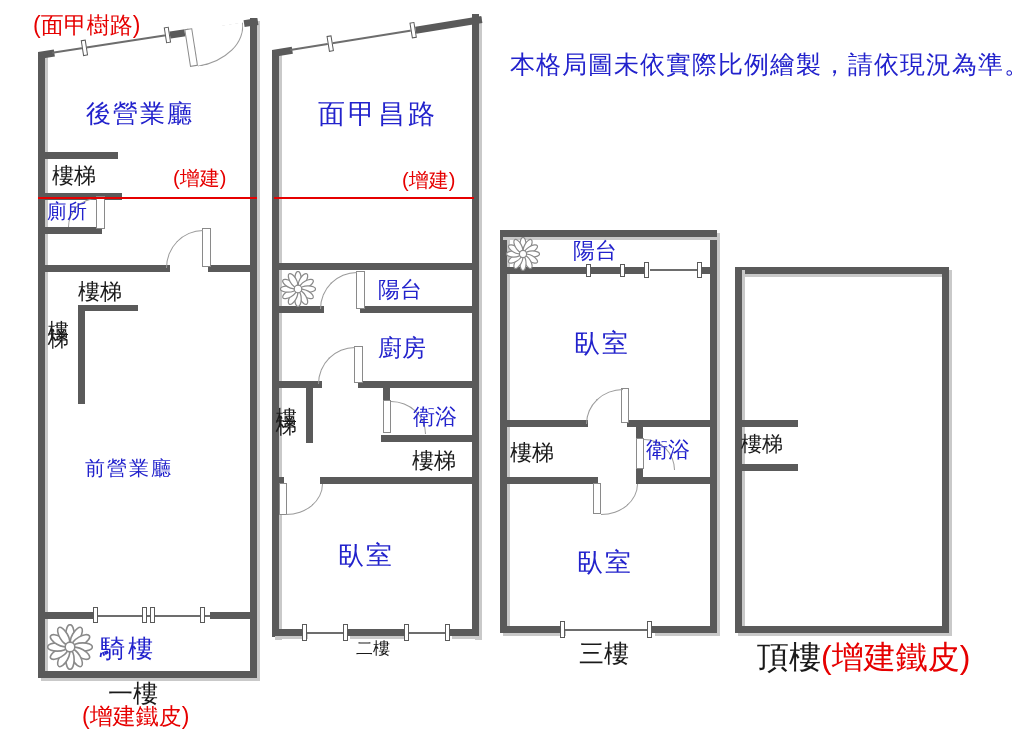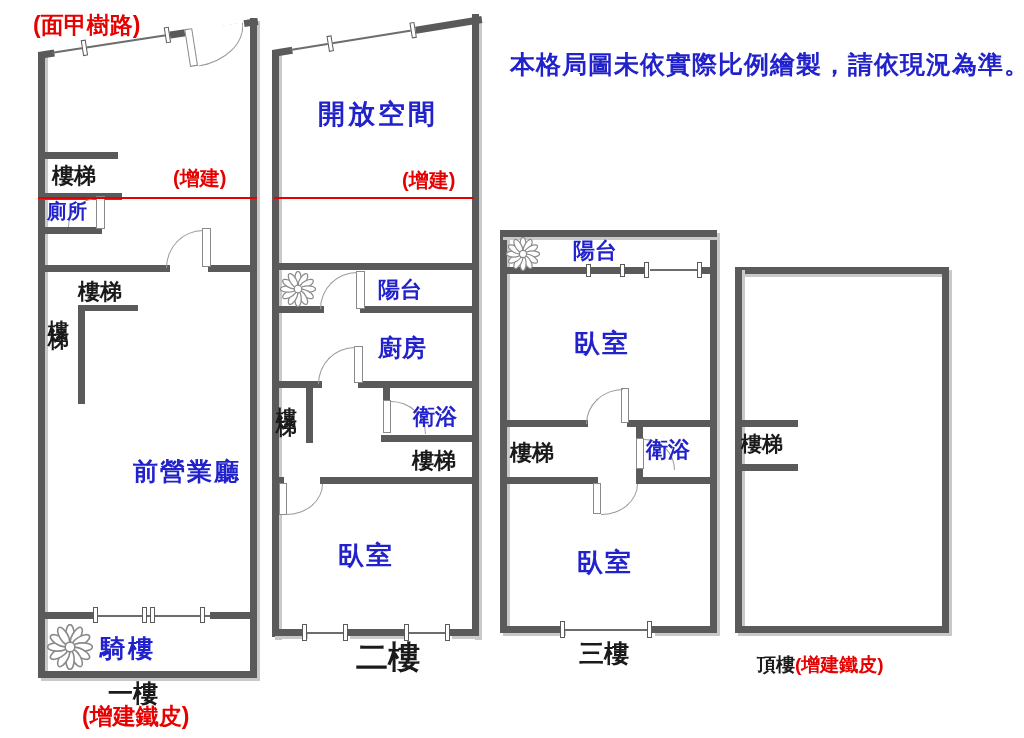--- a/index.html
+++ b/index.html
@@ -10,21 +10,21 @@
   .thin{position:absolute;background:#6d6d6d;z-index:1;}
   .tk{position:absolute;width:5px;height:16px;background:#fff;border:1px solid #5a5a5a;box-sizing:border-box;z-index:2;}
   .tks{position:absolute;width:5px;height:13px;background:#fff;border:1px solid #5a5a5a;box-sizing:border-box;z-index:2;}
   .leaf{position:absolute;background:#fff;border:1.5px solid #8a8a8a;box-sizing:border-box;z-index:2;}
   .arc{position:absolute;z-index:2;}
   .arc.br{border-bottom:1.5px solid #9a9a9a;border-right:1.5px solid #9a9a9a;border-bottom-right-radius:100% 100%;}
   .arc.tl{border-top:1.5px solid #9a9a9a;border-left:1.5px solid #9a9a9a;border-top-left-radius:100% 100%;}
   .arc.tr{border-top:1.5px solid #9a9a9a;border-right:1.5px solid #9a9a9a;border-top-right-radius:100% 100%;}
   .redline{position:absolute;height:2px;background:#e60000;z-index:3;}
   .slant{position:absolute;height:7px;transform-origin:0 0;z-index:1;}
-  .lbl{position:absolute;font-weight:bold;white-space:nowrap;z-index:4;line-height:1.15;}
+  .lbl{position:absolute;font-weight:normal;white-space:nowrap;z-index:4;line-height:1.15;}
   .blue{color:#2222cc;}
   .red{color:#e60000;}
   .blk{color:#1a1a1a;}
   .vert{writing-mode:vertical-rl;text-orientation:upright;letter-spacing:9px;}
   .flower{position:absolute;z-index:2;}
 </style>
 </head>
 <body>
 
 <div id="plan">
@@ -61,20 +61,21 @@
     <div class="w" style="left:0;top:0;width:16px;height:7px;"></div>
     <div class="thin" style="left:14px;top:2px;width:138px;height:2px;"></div>
     <div class="tk" style="left:44px;top:-5px;"></div>
     <div class="tk" style="left:128px;top:-5px;"></div>
     <div class="w" style="left:130px;top:0;width:22px;height:7px;"></div>
     <div class="leaf" style="left:148px;top:0;width:8px;height:38px;"></div>
     <div class="arc br" style="left:156px;top:2px;width:50px;height:36px;"></div>
     <div class="w" style="left:208px;top:0;width:14px;height:7px;"></div>
   </div>
 
+  <div class="lbl blue" style="left:86px;top:99px;font-size:25px;letter-spacing:2px;">後營業廳</div>
 
   <div class="w" style="left:38px;top:152px;width:80px;height:7px;"></div>
   <div class="lbl blk" style="left:52px;top:163px;font-size:22px;">樓梯</div>
   <div class="lbl red" style="left:173px;top:167px;font-size:20px;">(增建)</div>
   <div class="w" style="left:38px;top:193px;width:84px;height:7px;"></div>
   <div class="redline" style="left:38px;top:197px;width:219px;"></div>
   <div class="lbl blue" style="left:47px;top:200px;font-size:20px;text-align:right;">廁所</div>
   <div class="w" style="left:38px;top:227px;width:64px;height:7px;"></div>
   <div class="leaf" style="left:96px;top:196px;width:9px;height:33px;"></div>
   <div class="arc tl" style="left:68px;top:198px;width:28px;height:28px;"></div>
@@ -83,21 +84,21 @@
   <div class="w" style="left:208px;top:265px;width:49px;height:7px;"></div>
   <div class="leaf" style="left:202px;top:228px;width:9px;height:39px;"></div>
   <div class="arc tl" style="left:166px;top:230px;width:36px;height:37px;"></div>
 
   <div class="lbl blk" style="left:78px;top:279px;font-size:22px;">樓梯</div>
   <div class="lbl blk vert" style="left:46px;top:303px;font-size:21px;">樓梯</div>
 
   <div class="w" style="left:78px;top:305px;width:60px;height:6px;"></div>
   <div class="w" style="left:78px;top:305px;width:7px;height:99px;"></div>
 
-  <div class="lbl blue" style="left:85px;top:457px;font-size:25px;letter-spacing:2px;margin-left:48px;">前營業廳</div>
+  <div class="lbl blue" style="left:85px;top:457px;font-size:20px;letter-spacing:2px;">前營業廳</div>
 
   <div class="w" style="left:38px;top:612px;width:58px;height:7px;"></div>
   <div class="thin" style="left:95px;top:615px;width:118px;height:2px;"></div>
   <div class="tk" style="left:93px;top:607px;"></div>
   <div class="tk" style="left:142px;top:607px;"></div>
   <div class="tk" style="left:150px;top:607px;"></div>
   <div class="tk" style="left:200px;top:607px;"></div>
   <div class="w" style="left:210px;top:612px;width:47px;height:7px;"></div>
 
   <svg class="flower" style="left:47px;top:624px;" width="46" height="46" viewBox="0 0 40 40">
@@ -111,21 +112,21 @@
   <div class="w sh" style="left:272px;top:50px;width:7px;height:587px;"></div>
   <div class="w sh" style="left:472px;top:14px;width:7px;height:623px;"></div>
   <div class="slant" style="left:272px;top:50px;width:212px;transform:rotate(-9.2deg);">
     <div class="w" style="left:0;top:0;width:20px;height:7px;"></div>
     <div class="thin" style="left:18px;top:2px;width:126px;height:2px;"></div>
     <div class="tk" style="left:56px;top:-5px;"></div>
     <div class="tk" style="left:140px;top:-5px;"></div>
     <div class="w" style="left:142px;top:0;width:70px;height:7px;"></div>
   </div>
 
-  <div class="lbl blue" style="left:318px;top:99px;font-size:27px;letter-spacing:3px;">開放空間</div>
+  <div class="lbl blue" style="left:318px;top:99px;font-size:27px;letter-spacing:3px;">面甲昌路</div>
   <div class="lbl red" style="left:402px;top:169px;font-size:20px;">(增建)</div>
   <div class="redline" style="left:274px;top:197px;width:200px;"></div>
 
   <div class="w" style="left:272px;top:263px;width:207px;height:7px;"></div>
   <svg class="flower" style="left:280px;top:271px;" width="36" height="36" viewBox="0 0 40 40">
       <use href="#flower"></use>
     </svg>
   <div class="lbl blue" style="left:378px;top:277px;font-size:22px;">陽台</div>
   <div class="w" style="left:272px;top:306px;width:52px;height:7px;"></div>
   <div class="w" style="left:360px;top:306px;width:119px;height:7px;"></div>
@@ -155,21 +156,21 @@
 
   <div class="w sh" style="left:272px;top:629px;width:33px;height:7px;"></div>
   <div class="thin" style="left:305px;top:632px;width:40px;height:2px;"></div>
   <div class="w sh" style="left:347px;top:629px;width:59px;height:7px;"></div>
   <div class="thin" style="left:406px;top:632px;width:41px;height:2px;"></div>
   <div class="w sh" style="left:449px;top:629px;width:30px;height:7px;"></div>
   <div class="tk" style="left:302px;top:624px;height:17px;"></div>
   <div class="tk" style="left:343px;top:624px;height:17px;"></div>
   <div class="tk" style="left:404px;top:624px;height:17px;"></div>
   <div class="tk" style="left:445px;top:624px;height:17px;"></div>
-  <div class="lbl blk" style="left:356px;top:639px;font-size:32px;">二樓</div>
+  <div class="lbl blk" style="left:356px;top:639px;font-size:17px;">二樓</div>
 
   <div class="w sh" style="left:500px;top:230px;width:7px;height:403px;"></div>
   <div class="w sh" style="left:710px;top:230px;width:7px;height:403px;"></div>
   <div class="w sh" style="left:500px;top:230px;width:217px;height:7px;"></div>
 
   <svg class="flower" style="left:506px;top:237px;" width="34" height="34" viewBox="0 0 40 40">
       <use href="#flower"></use>
     </svg>
   <div class="lbl blue" style="left:573px;top:238px;font-size:22px;">陽台</div>
   <div class="w" style="left:500px;top:267px;width:146px;height:7px;"></div>
@@ -208,17 +209,17 @@
   <div class="tk" style="left:647px;top:621px;height:17px;"></div>
   <div class="lbl blk" style="left:579px;top:639px;font-size:25px;">三樓</div>
 
   <div class="w sh" style="left:735px;top:267px;width:214px;height:7px;"></div>
   <div class="w sh" style="left:735px;top:267px;width:7px;height:366px;"></div>
   <div class="w sh" style="left:942px;top:267px;width:7px;height:366px;"></div>
   <div class="w sh" style="left:735px;top:626px;width:214px;height:7px;"></div>
   <div class="w" style="left:742px;top:420px;width:56px;height:7px;"></div>
   <div class="w" style="left:742px;top:464px;width:56px;height:7px;"></div>
   <div class="lbl blk" style="left:741px;top:432px;font-size:21px;">樓梯</div>
-  <div class="lbl" style="left:757px;top:654px;font-size:19px;">
+  <div class="lbl" style="left:757px;top:639px;font-size:32px;">
     <span class="blk">頂樓</span><span class="red">(增建鐵皮)</span>
   </div>
 
 </div>
 
 </body></html>

